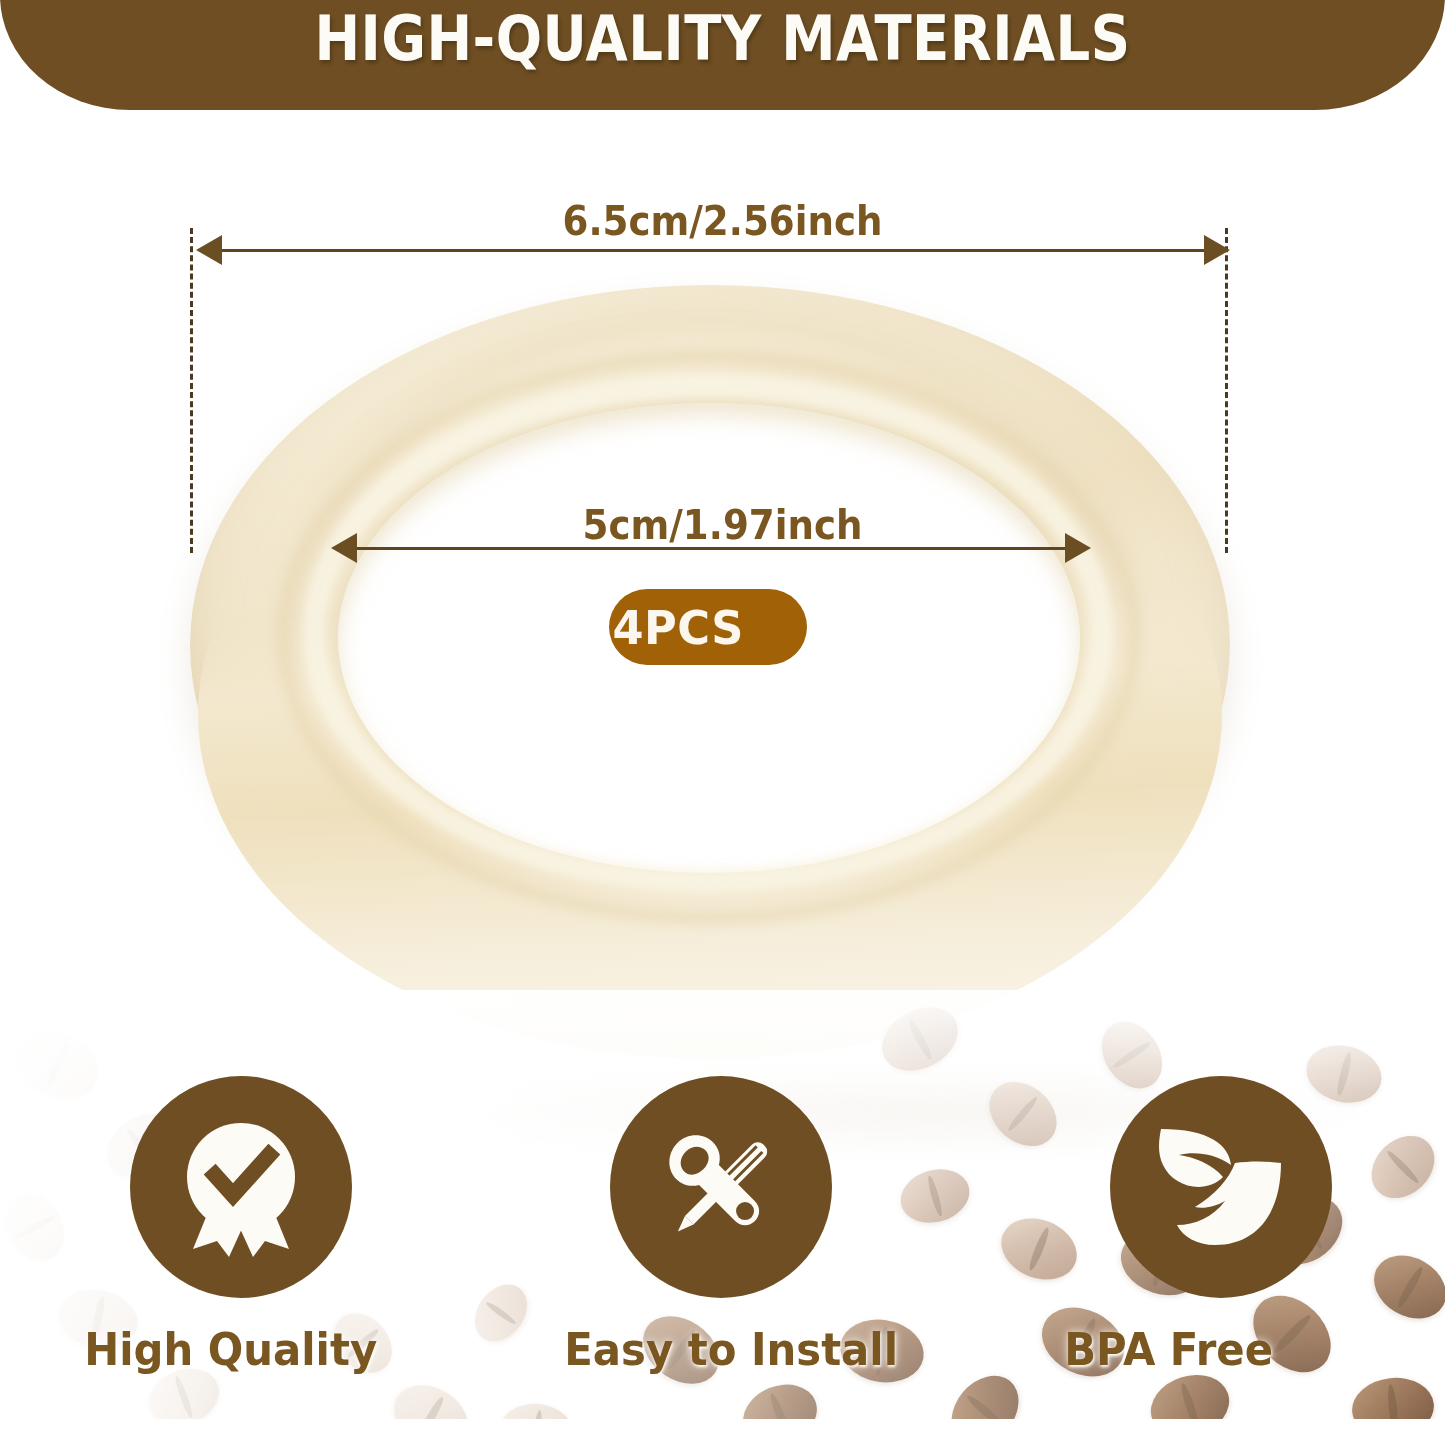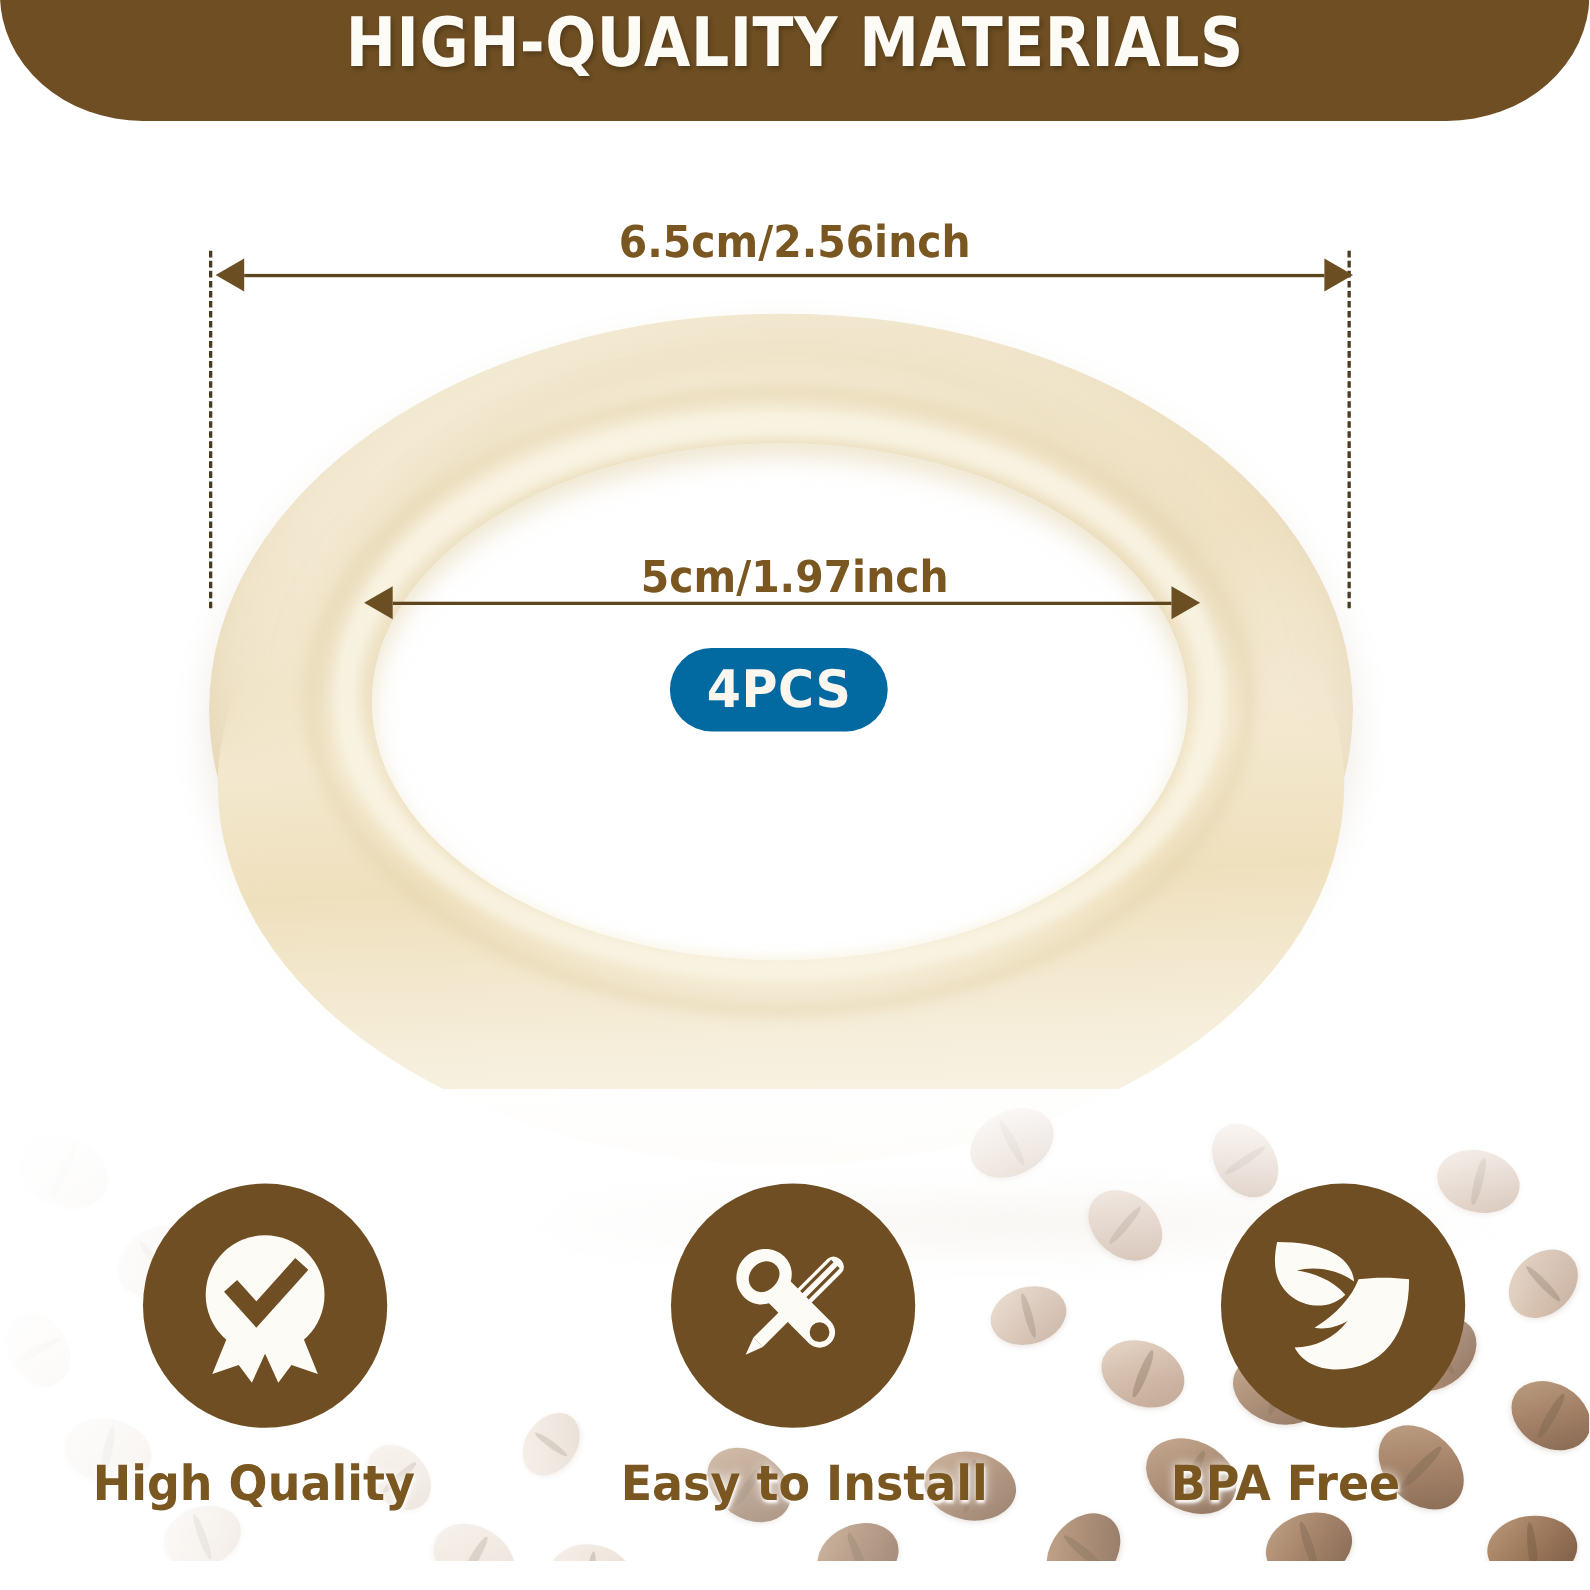--- a/index.html
+++ b/index.html
@@ -176,26 +176,26 @@
     text-shadow: 1px 2px 2px rgba(255,255,255,0.9);
   }
 
   
   .pcs-badge {
     position: absolute;
     left: 609px;
     top: 589px;
     width: 198px;
     height: 76px;
-    background: #0369a1;
+    background: #a16207;
     border-radius: 40px;
     z-index: 34;
     display: flex;
     align-items: center;
-    justify-content: center;
+    justify-content: flex-start;
   }
   .pcs-badge span {
     color: #fbf7ef;
     font-family: "DejaVu Sans", sans-serif;
     font-weight: 700;
     font-size: 47px;
     letter-spacing: 0.5px;
     transform: scaleX(0.95);
   }
 

